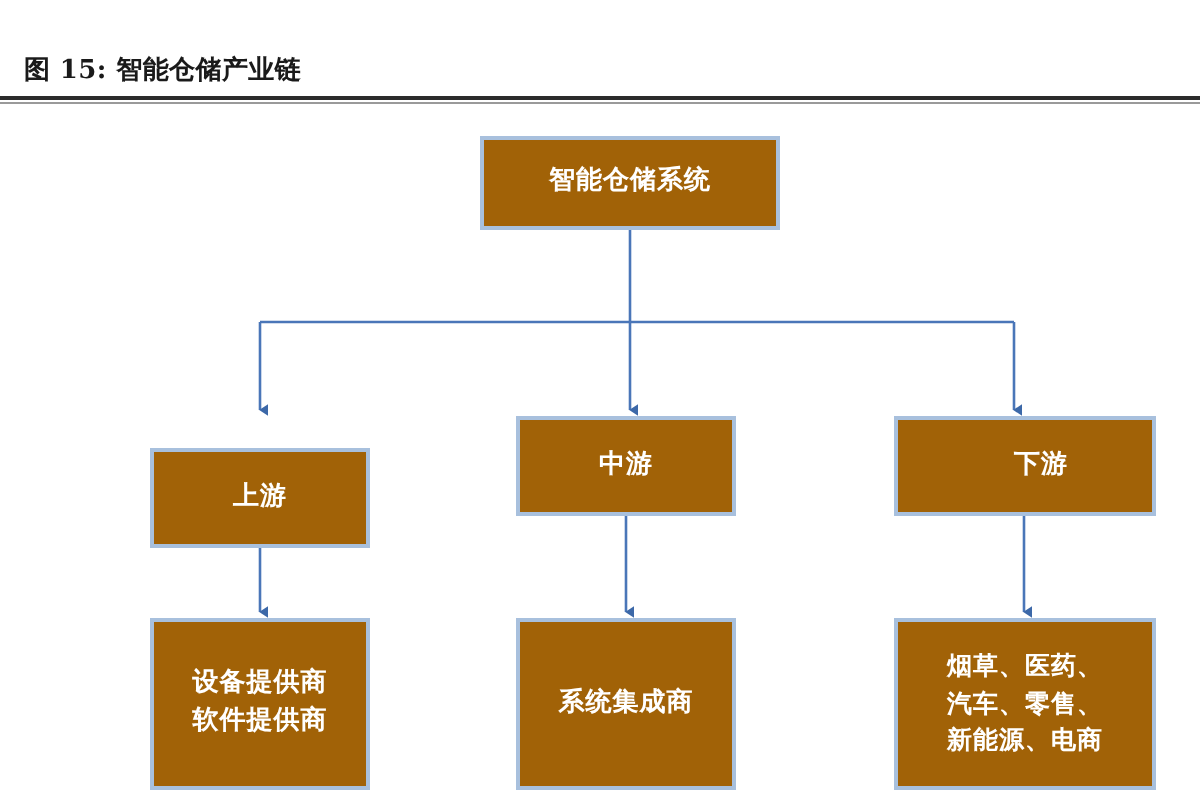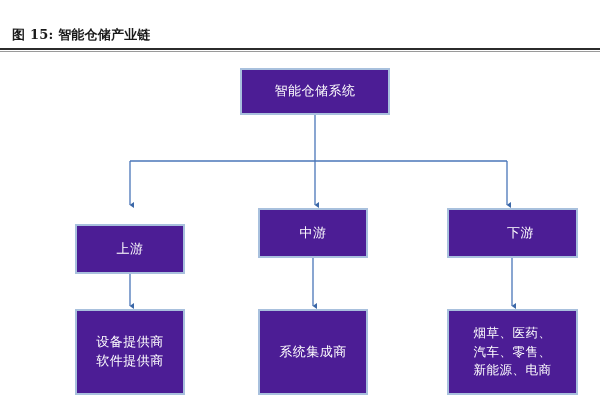--- a/index.html
+++ b/index.html
@@ -72,28 +72,29 @@
     left: 0;
     top: 0;
     width: 600px;
     height: 368px;
   }
 
   
   .node {
     position: absolute;
     box-sizing: border-box;
-    background: #4c1d95;
+    background: #a16207;
     border: 2px solid #a8c0dd;
     display: flex;
     align-items: center;
     justify-content: center;
     color: #ffffff;
     text-align: center;
     z-index: 2;
+    font-weight: bold;
   }
   .node-label {
     font-family: "DejaVu Serif", "Liberation Serif", serif;
     font-size: 13px;
     line-height: 1.45;
     color: #ffffff;
     white-space: pre-line;
     letter-spacing: 0.5px;
   }
 

